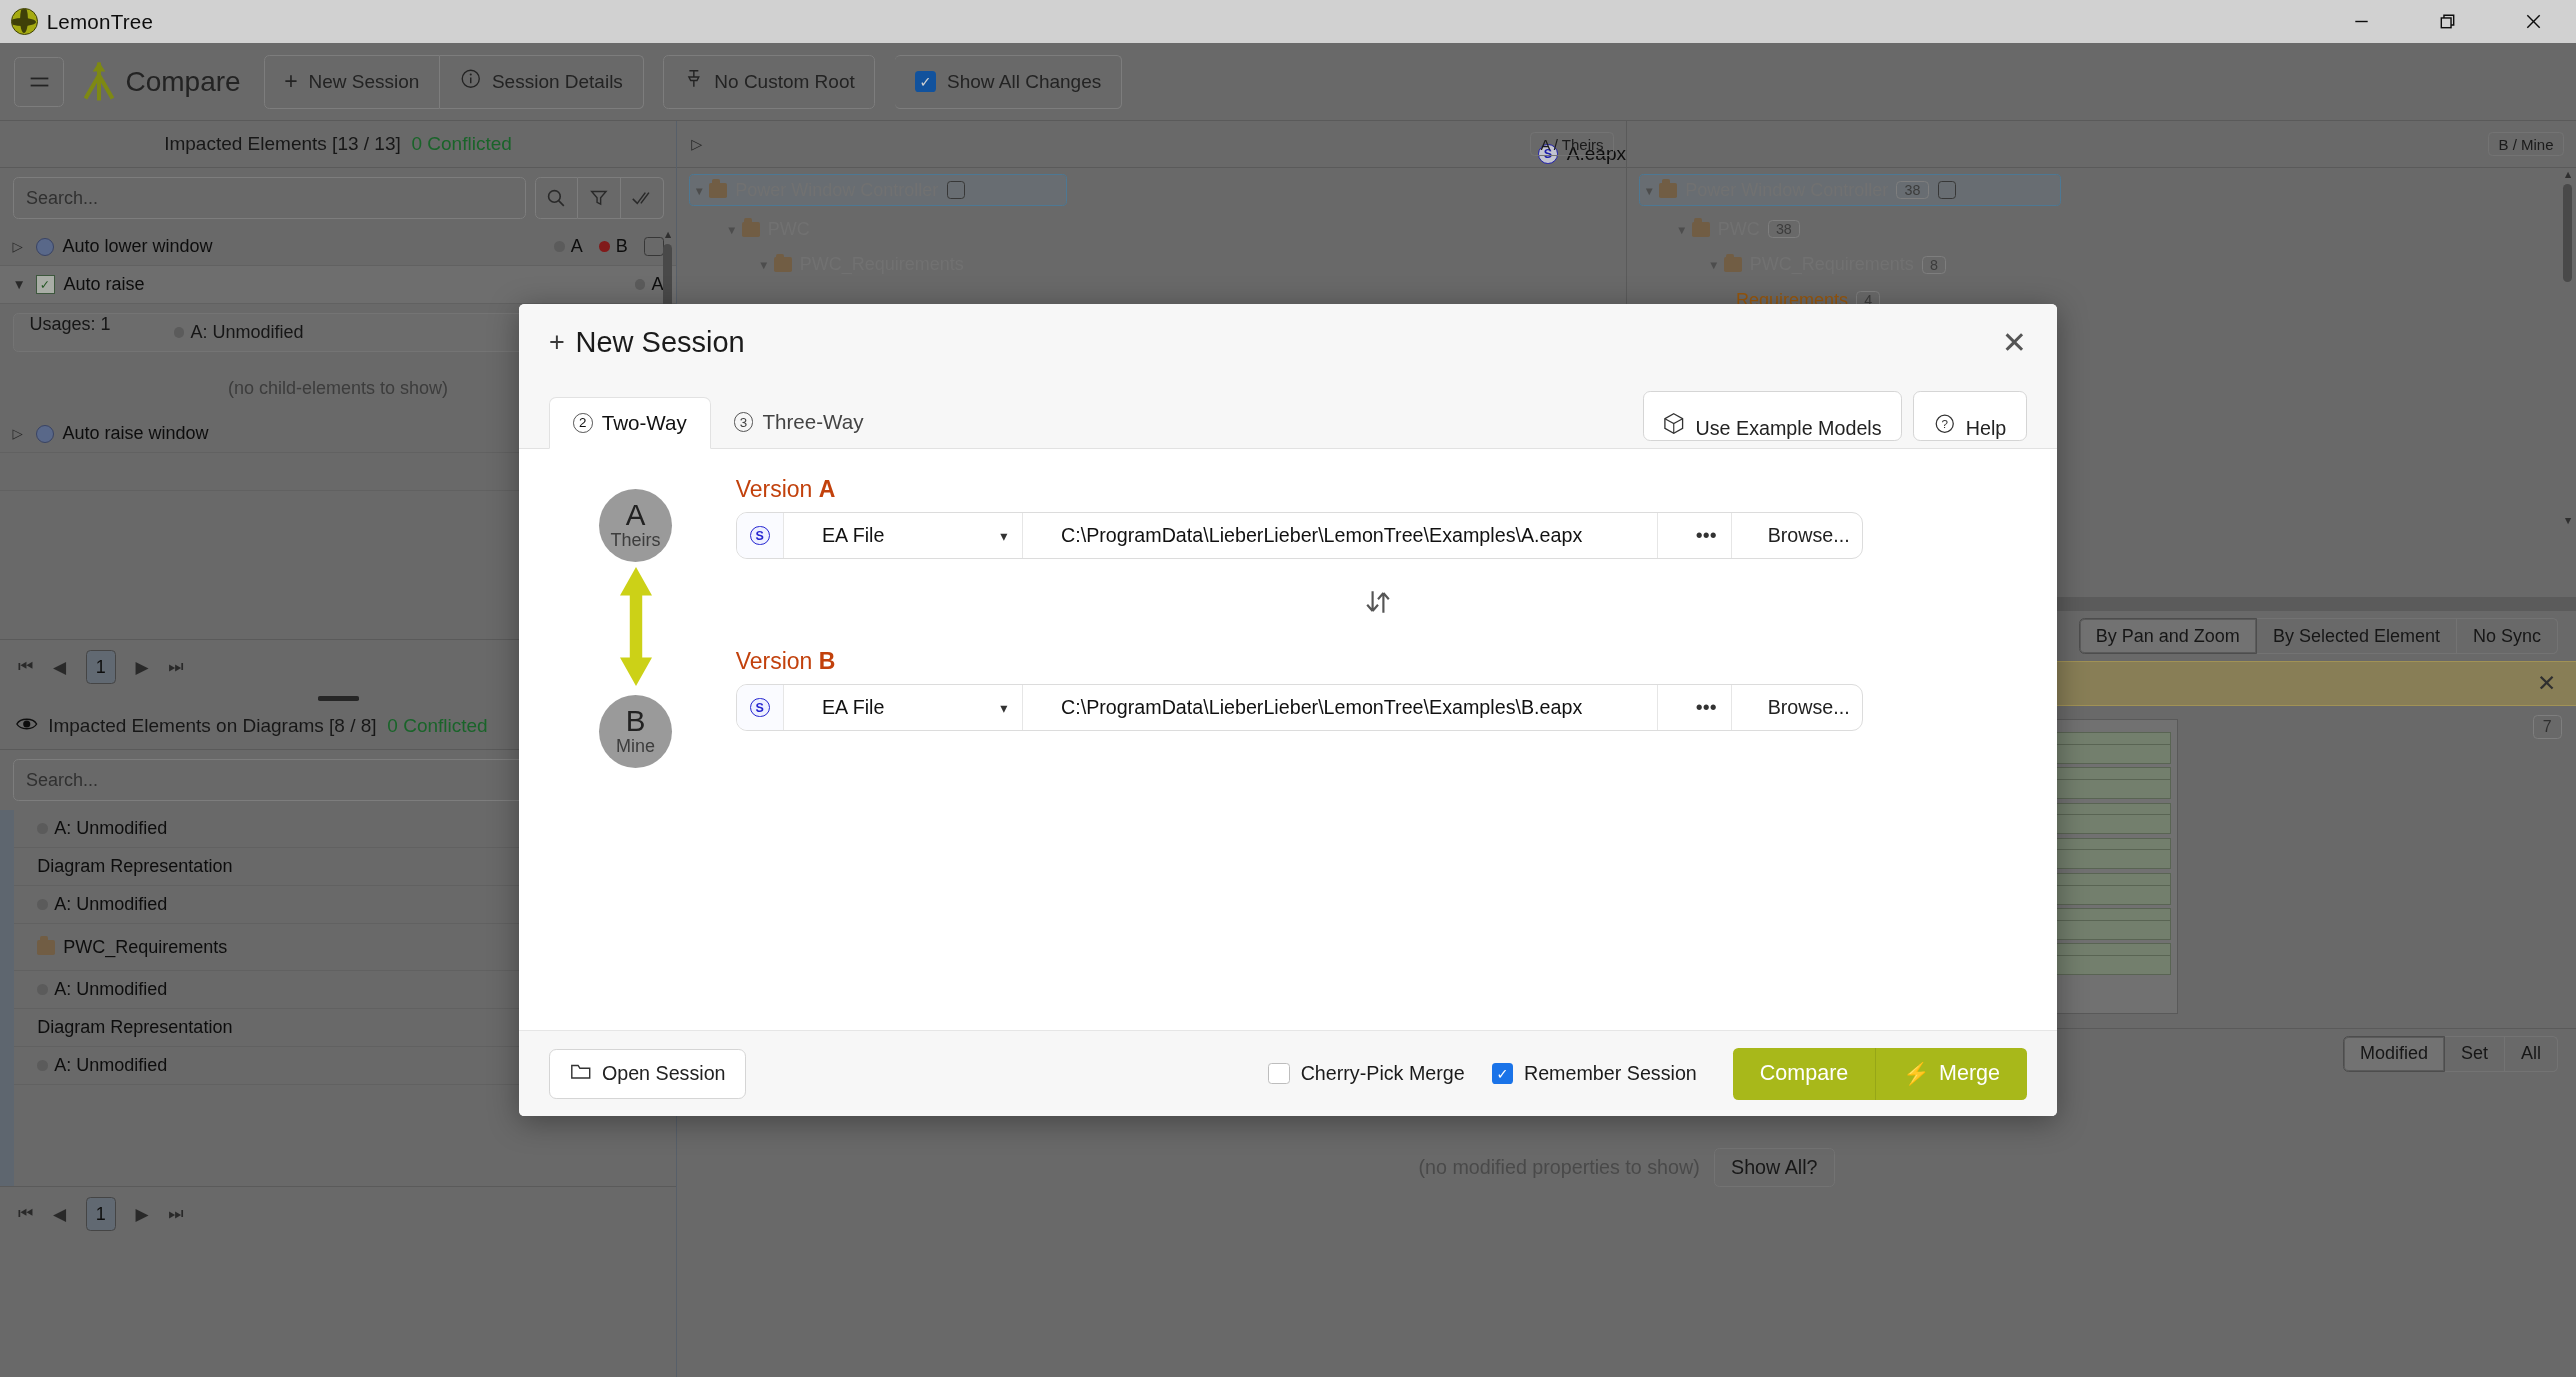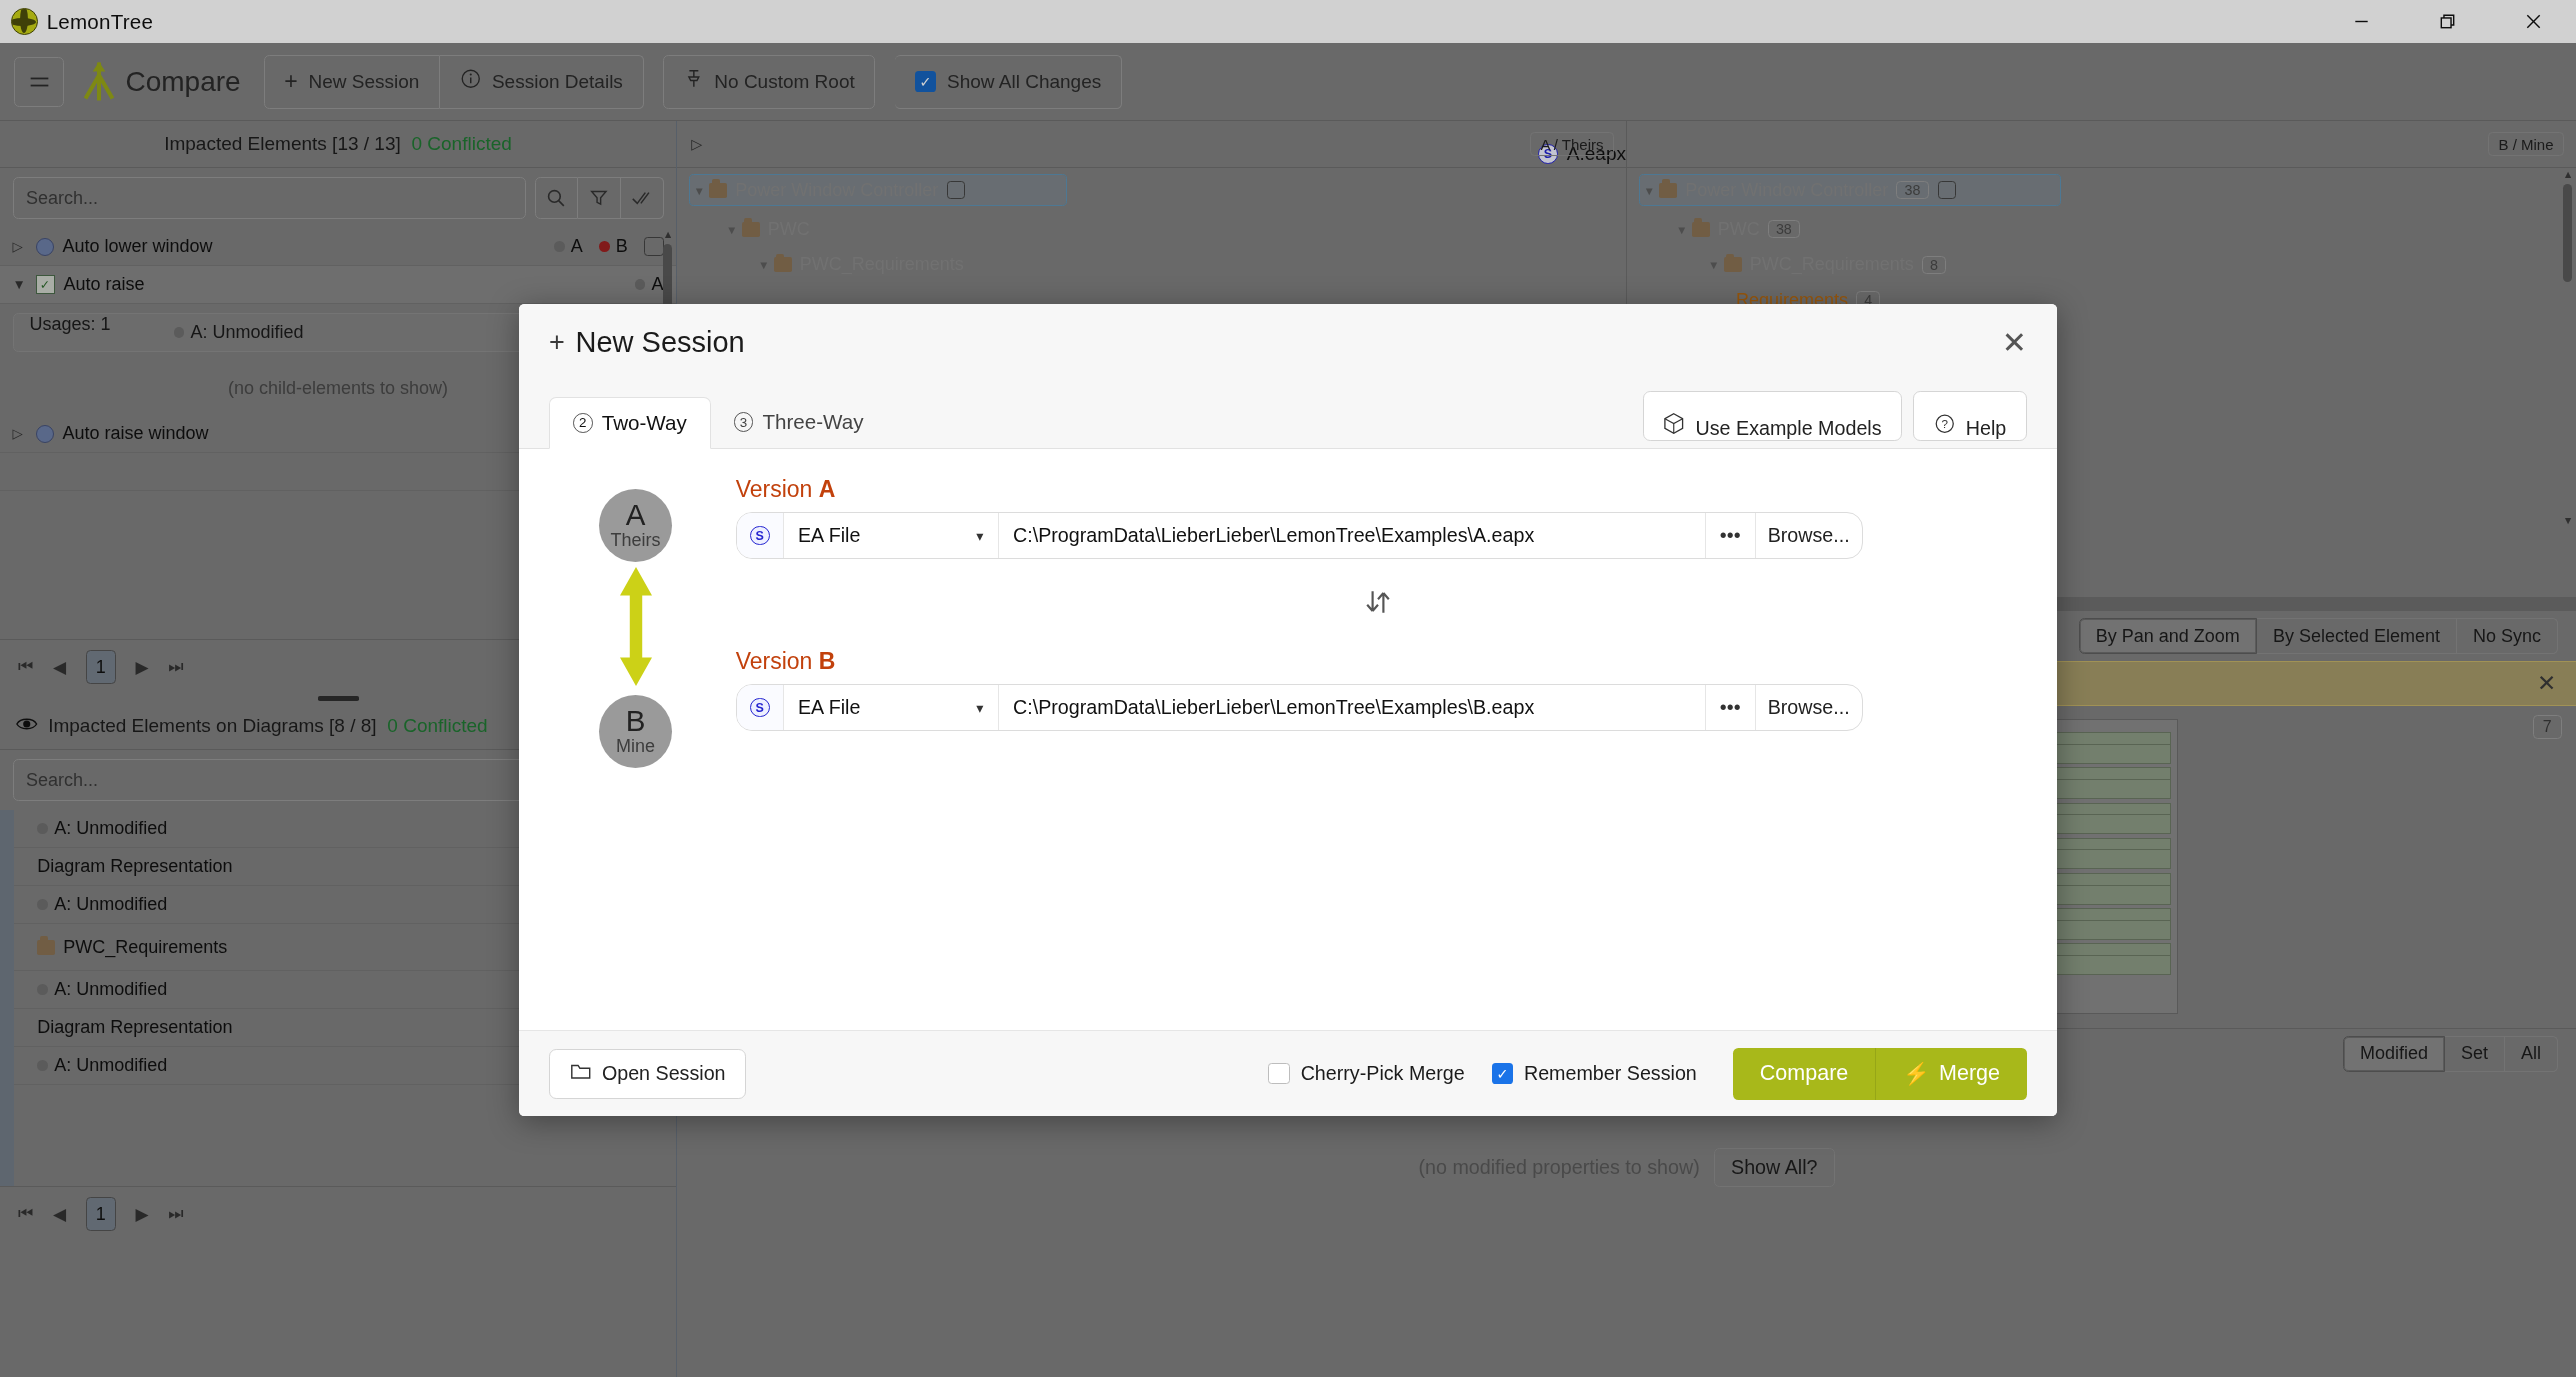--- a/index.html
+++ b/index.html
@@ -244,21 +244,21 @@
   .ab-circle {
     width: 73px; height: 73px; border-radius: 50%; background: #9a9a9a; color: #222;
     display: flex; flex-direction: column; align-items: center; justify-content: center; line-height: 1.05;
   }
   .ab-circle .big { font-size: 29.5px; }
   .ab-circle .sm { font-size: 18px; color: #3d3d3d; }
   .ab-arrow { margin: 3.6px 0; }
   .fields-col { flex: 1; padding-left: 19.7px; }
   .field-label { font-size: 23px; color: #c2410c; margin-bottom: 9px; }
   .field-label b { font-weight: bold; }
-  .field-row { display: flex; align-items: stretch; height: 47px; border: 0.9px solid #dcdcdc; border-radius: 16px; overflow: hidden; width: 1127px;}
+  .field-row { display: flex; align-items: stretch; height: 47px; border: 0.9px solid #dcdcdc; border-radius: 11px; overflow: hidden; width: 1127px; gap: 24px;}
   .fr-icon { width: 47px; display: flex; align-items: center; justify-content: center; background: #fafbff; border-right: 0.9px solid #e6e6e6;}
   .fr-select { width: 215px; display: flex; align-items: center; padding: 0 14.3px; font-size: 19.7px; color: #111; border-right: 0.9px solid #e6e6e6;}
   .fr-select .chev { margin-left: auto; font-size: 14.3px; color: #333; }
   .fr-path { flex: 1; display: flex; align-items: center; padding: 0 14.3px; font-size: 19.7px; color: #111; border-right: 0.9px solid #e6e6e6;}
   .fr-dots { width: 50px; display: flex; align-items: center; justify-content: center; font-size: 19.7px; color: #333; border-right: 0.9px solid #e6e6e6;}
   .fr-browse { width: 106px; display: flex; align-items: center; justify-content: center; font-size: 19.7px; color: #222; }
   .swap-row { height: 89px; display: flex; align-items: center; justify-content: center; }
   .modal-foot {
     height: 86px; border-top: 0.9px solid #e6e6e6; background: #f7f7f7;
     display: flex; align-items: center; padding: 0 30px;

